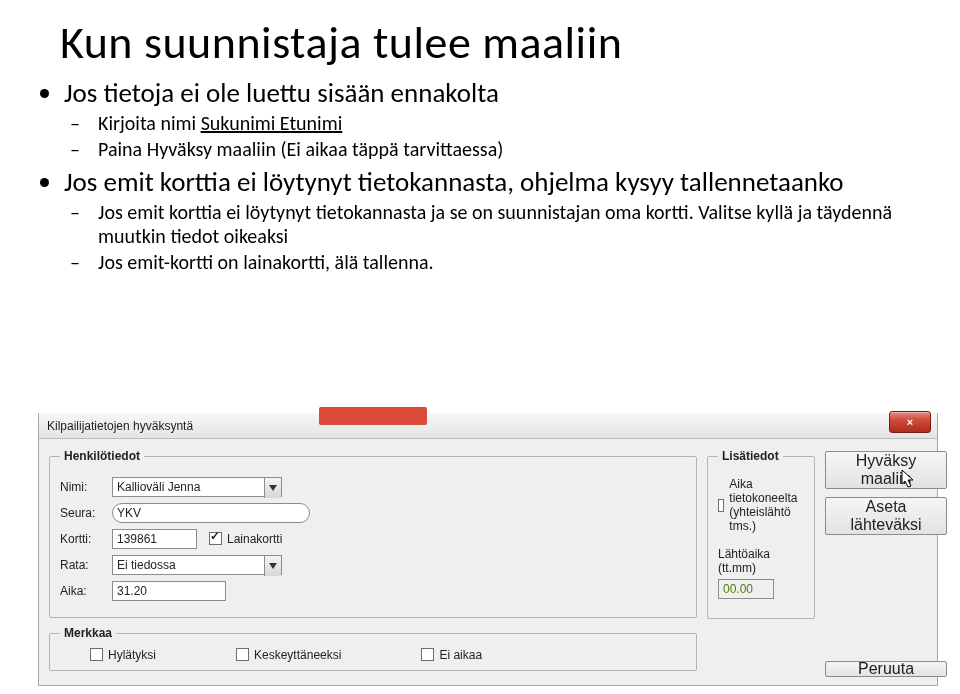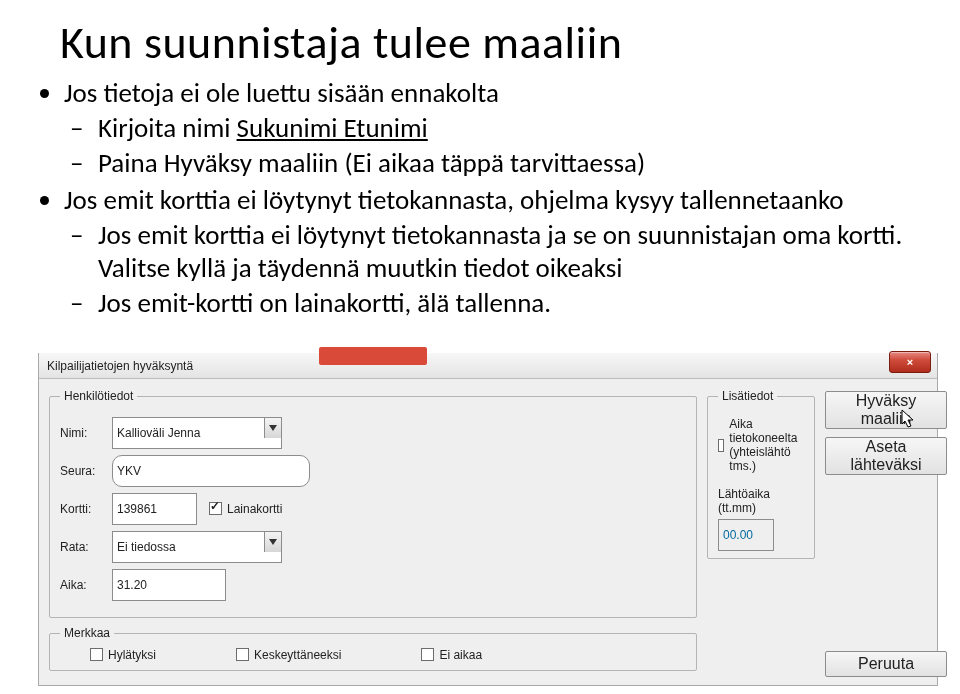--- a/index.html
+++ b/index.html
@@ -17,21 +17,21 @@
   .title {
     font-size: 46px;
     font-weight: 400;
     line-height: 1.05;
     margin: 0 0 10px 30px;
     letter-spacing: 0.5px;
   }
   ul.top { list-style: disc; padding-left: 34px; margin: 8px 0 0 0; }
   ul.top > li { font-size: 27px; margin: 2px 0 4px 0; }
   ul.sub { list-style: none; padding-left: 34px; margin: 0; }
-  ul.sub > li { font-size: 27px; margin: 2px 0 2px 0; position: relative; }
+  ul.sub > li { font-size: 20px; margin: 2px 0 2px 0; position: relative; }
   ul.sub > li::before { content: "–"; position: absolute; left: -28px; }
   .u { text-decoration: underline; }
 
   
   .dialog-wrap {
     position: absolute;
     left: 38px; right: 22px; bottom: 8px;
     background: #e8e8e8;
     border: 1px solid #a9a9a9;
     border-top: none;
@@ -77,26 +77,26 @@
   .col-mid  { flex: 1 1 auto; }
   .col-rt   { flex: 0 0 122px; display: flex; flex-direction: column; gap: 8px; padding-top: 2px; }
 
   fieldset {
     border: 1px solid #b4b4b4;
     border-radius: 2px;
     margin: 0 0 8px 0;
     padding: 8px 10px 10px 10px;
     background: #efefef;
   }
-  legend { padding: 0 4px; font-size: 12px; }
+  legend { padding: 0 4px; font-size: 12px; font-weight: bold; }
 
   .row { display: flex; align-items: center; margin: 6px 0; }
   .lbl { width: 52px; }
   .field {
-    height: 32px;
+    height: 20px;
     background: #fff;
     border: 1px solid #8c8c8c;
     padding: 0 4px;
     font-size: 12px;
     line-height: 18px;
     display: flex; align-items: center;
   }
   .col-left .field.w1 { width: 170px; }
   .col-left .field.w2 { width: 198px; border-radius: 10px; }
   .col-left .field.w3 { width: 114px; }
@@ -107,34 +107,34 @@
     width: 17px; height: 20px;
     background: linear-gradient(#f4f4f4,#d6d6d6);
     border-left: 1px solid #8c8c8c;
     display: flex; align-items: center; justify-content: center;
   }
   .dd-btn svg { width: 8px; height: 6px; fill: #333; }
 
   .chk { width: 13px; height: 13px; border: 1px solid #6d6d6d; background:#fff; display:inline-block; margin-right:5px; vertical-align:-2px; position:relative; }
   .chk.checked::after { content:"✓"; position:absolute; top:-4px; left:0px; font-size:12px; font-weight:bold; }
 
-  .ro { background:#efefef; color:#0369a1; }
+  .ro { background:#efefef; color:#4d7c0f; }
 
   .btn {
     height: 38px;
     background: linear-gradient(#f6f6f6,#e2e2e2);
     border: 1px solid #8c8c8c;
     border-radius: 2px;
     display: flex; align-items: center; justify-content: center;
     font-size: 16px;
     text-align: center;
     padding: 0 4px;
     cursor: default;
   }
-  .btn.sm { height: 26px; }
+  .btn.sm { height: 16px; }
   .spacer-rt { flex: 1 1 auto; }
 
   .fs-merkkaa { padding-bottom: 8px; }
   .merkkaa-row { display:flex; gap:80px; padding-left:30px; align-items:center; }
 
   .cursor {
     position:absolute;
     right: 20px; top: 30px;
     width: 16px; height: 20px;
     pointer-events: none;

